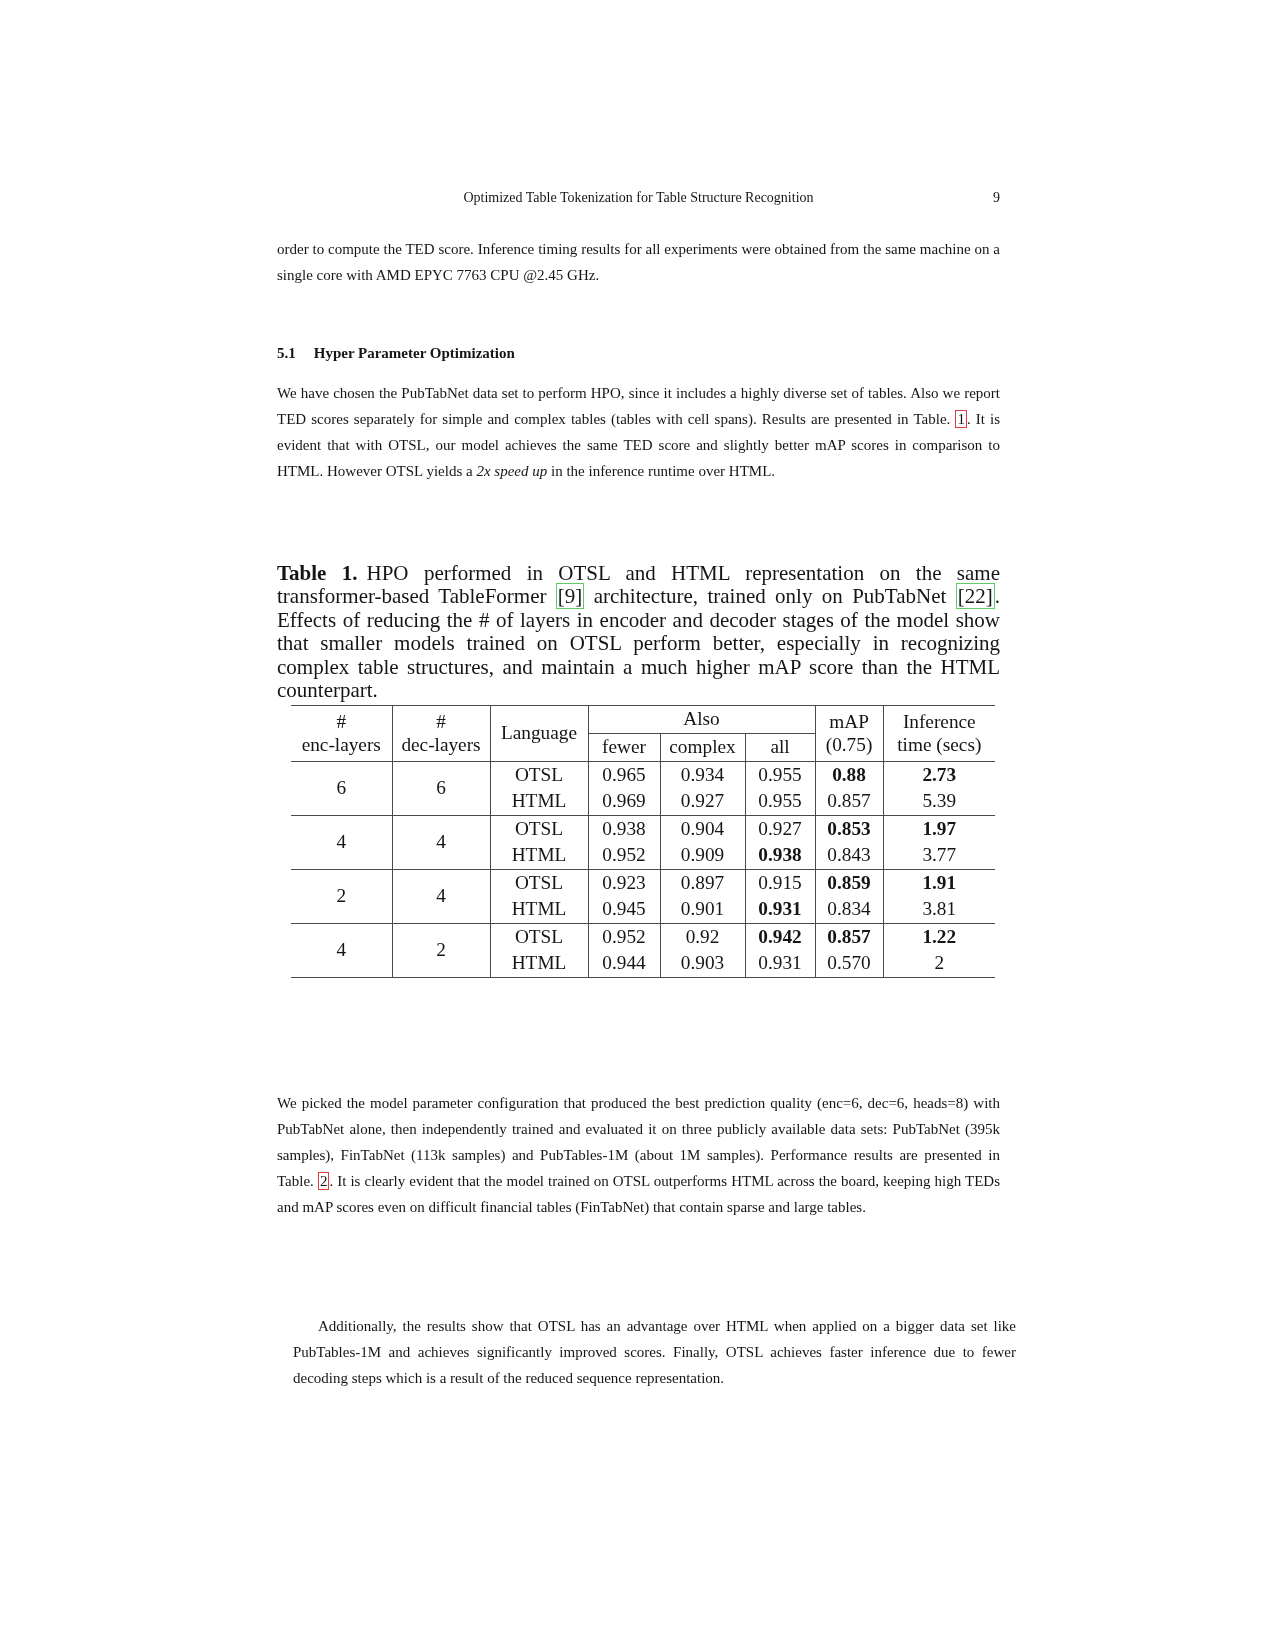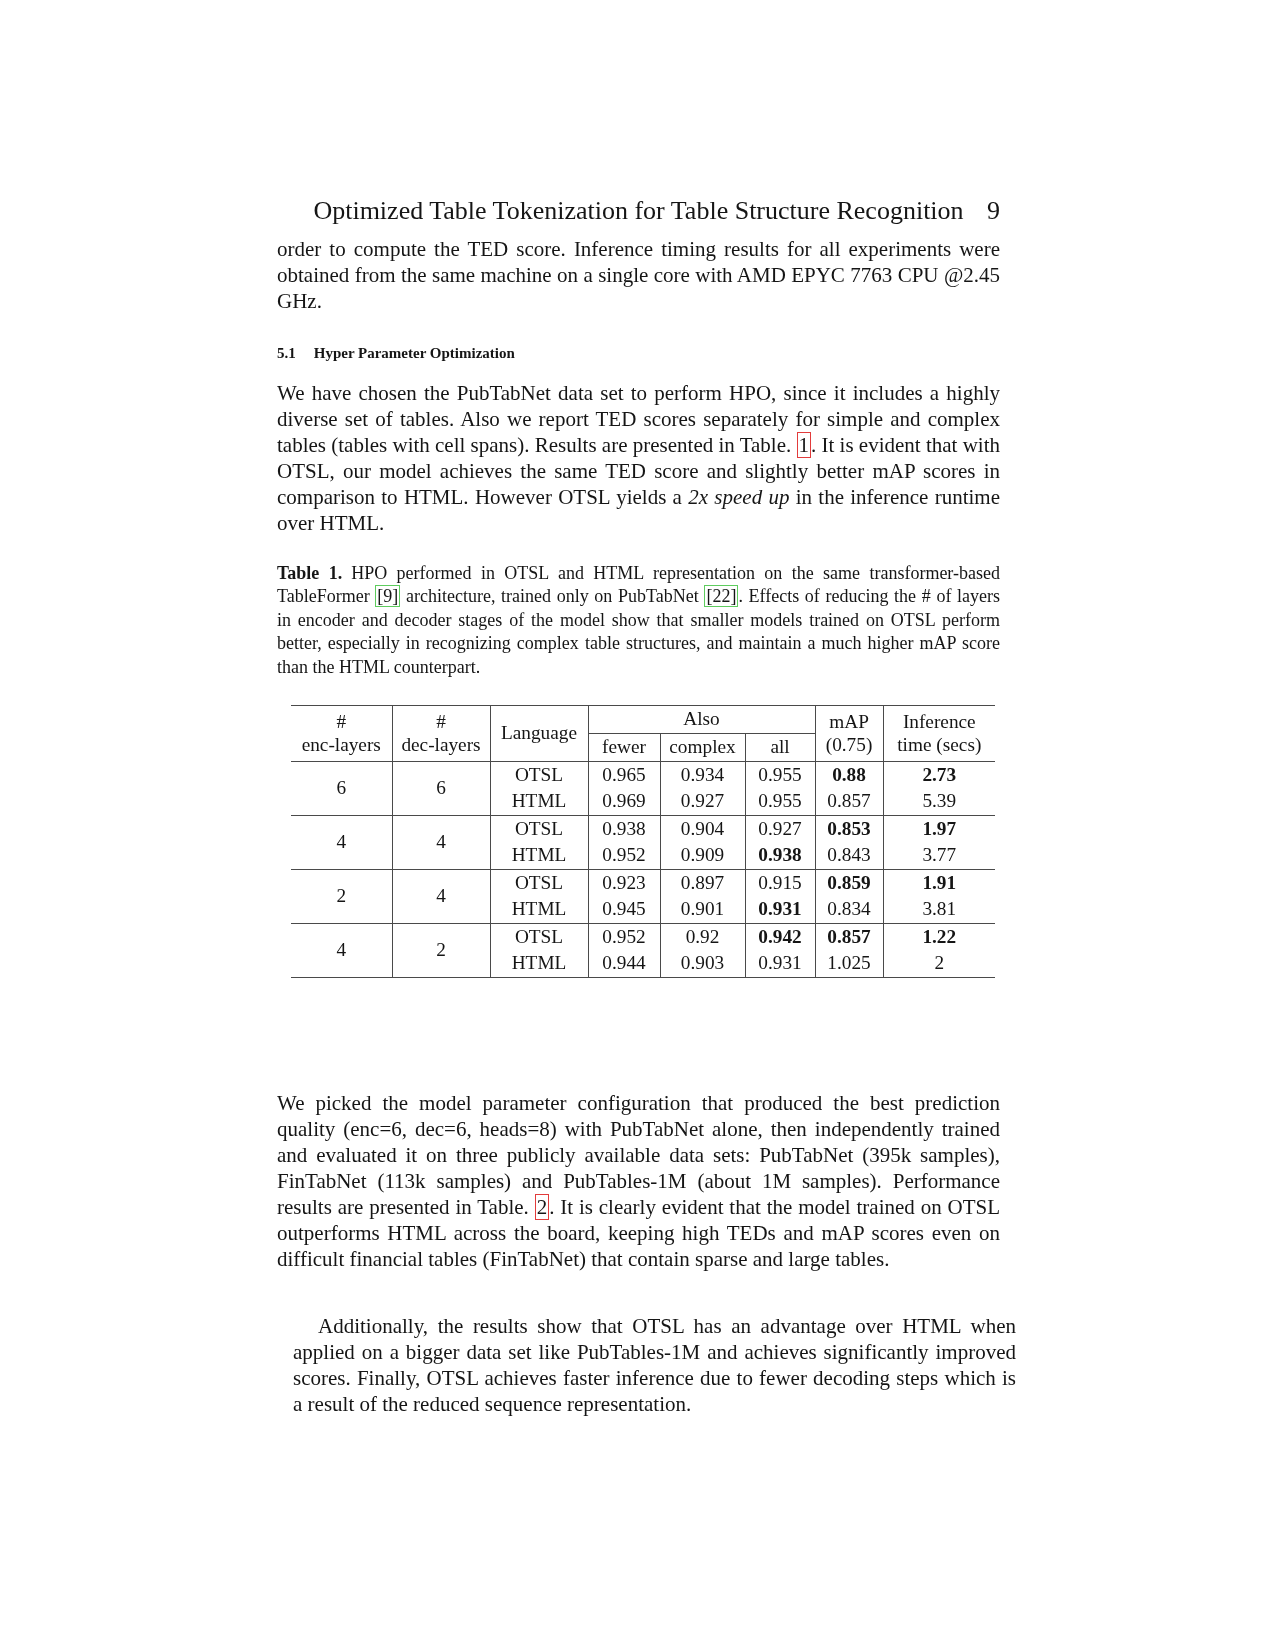--- a/index.html
+++ b/index.html
@@ -4,31 +4,31 @@
 <style>
   html,body { margin:0; padding:0; background:#888; }
   .page {
     position:relative; width:1275px; height:1650px; margin:0 auto;
     background:#ffffff; font-family:"Liberation Serif","DejaVu Serif",serif;
     color:#151515; overflow:hidden;
   }
   .abs { position:absolute; }
   .col { left:277px; width:723px; }
 
-  .runhead { top:196px; font-size:26px; }
+  .runhead { top:190px; font-size:14px; }
   .runhead .title { display:block; text-align:center; }
   .runhead .pagenum { position:absolute; right:0; top:0; }
 
-  .para { text-align:justify; font-size:21px; line-height:26px; }
+  .para { text-align:justify; font-size:15px; line-height:26px; }
   .indent { text-indent:25px; }
 
   .heading { font-size:15px; font-weight:bold; }
   .heading .sec-num { margin-right:18px; }
 
-  .caption { text-align:justify; font-size:18px; line-height:23.4px; }
+  .caption { text-align:justify; font-size:21px; line-height:23.4px; }
   .caption .lbl { font-weight:bold; margin-right:9px; }
 
   .refbox  { border:1.5px solid var(--ref-box,#e23b3b);  padding:0 1px; }
   .citebox { border:1.5px solid var(--cite-box,#5ecc5e); padding:0 1px; }
   .it { font-style:italic; }
 
   table.t1 {
     position:absolute; left:291px; top:705px; width:704px;
     border-collapse:collapse; table-layout:fixed;
     font-size:19.3px; text-align:center;
@@ -169,21 +169,21 @@
         <td>0.92</td>
         <td class="b">0.942</td>
         <td class="b">0.857</td>
         <td class="b">1.22</td>
       </tr>
       <tr>
         <td>HTML</td>
         <td>0.944</td>
         <td>0.903</td>
         <td>0.931</td>
-        <td>1.025</td>
+        <td>0.570</td>
         <td>2</td>
       </tr>
     </tbody>
   </table>
 
 
   <p class="abs col para" style="top:1090px; margin:0;"><span>We picked the model parameter configuration that produced the best prediction quality (enc=6, dec=6, heads=8) with PubTabNet alone, then independently trained and evaluated it on three publicly available data sets: PubTabNet (395k samples), FinTabNet (113k samples) and PubTables-1M (about 1M samples). Performance results are presented in Table. </span><span class="refbox">2</span><span>. It is clearly evident that the model trained on OTSL outperforms HTML across the board, keeping high TEDs and mAP scores even on difficult financial tables (FinTabNet) that contain sparse and large tables.</span></p>
 
   <p class="abs col para indent" style="top:1297px; margin:16px;"><span>Additionally, the results show that OTSL has an advantage over HTML when applied on a bigger data set like PubTables-1M and achieves significantly improved scores. Finally, OTSL achieves faster inference due to fewer decoding steps which is a result of the reduced sequence representation.</span></p>
 

